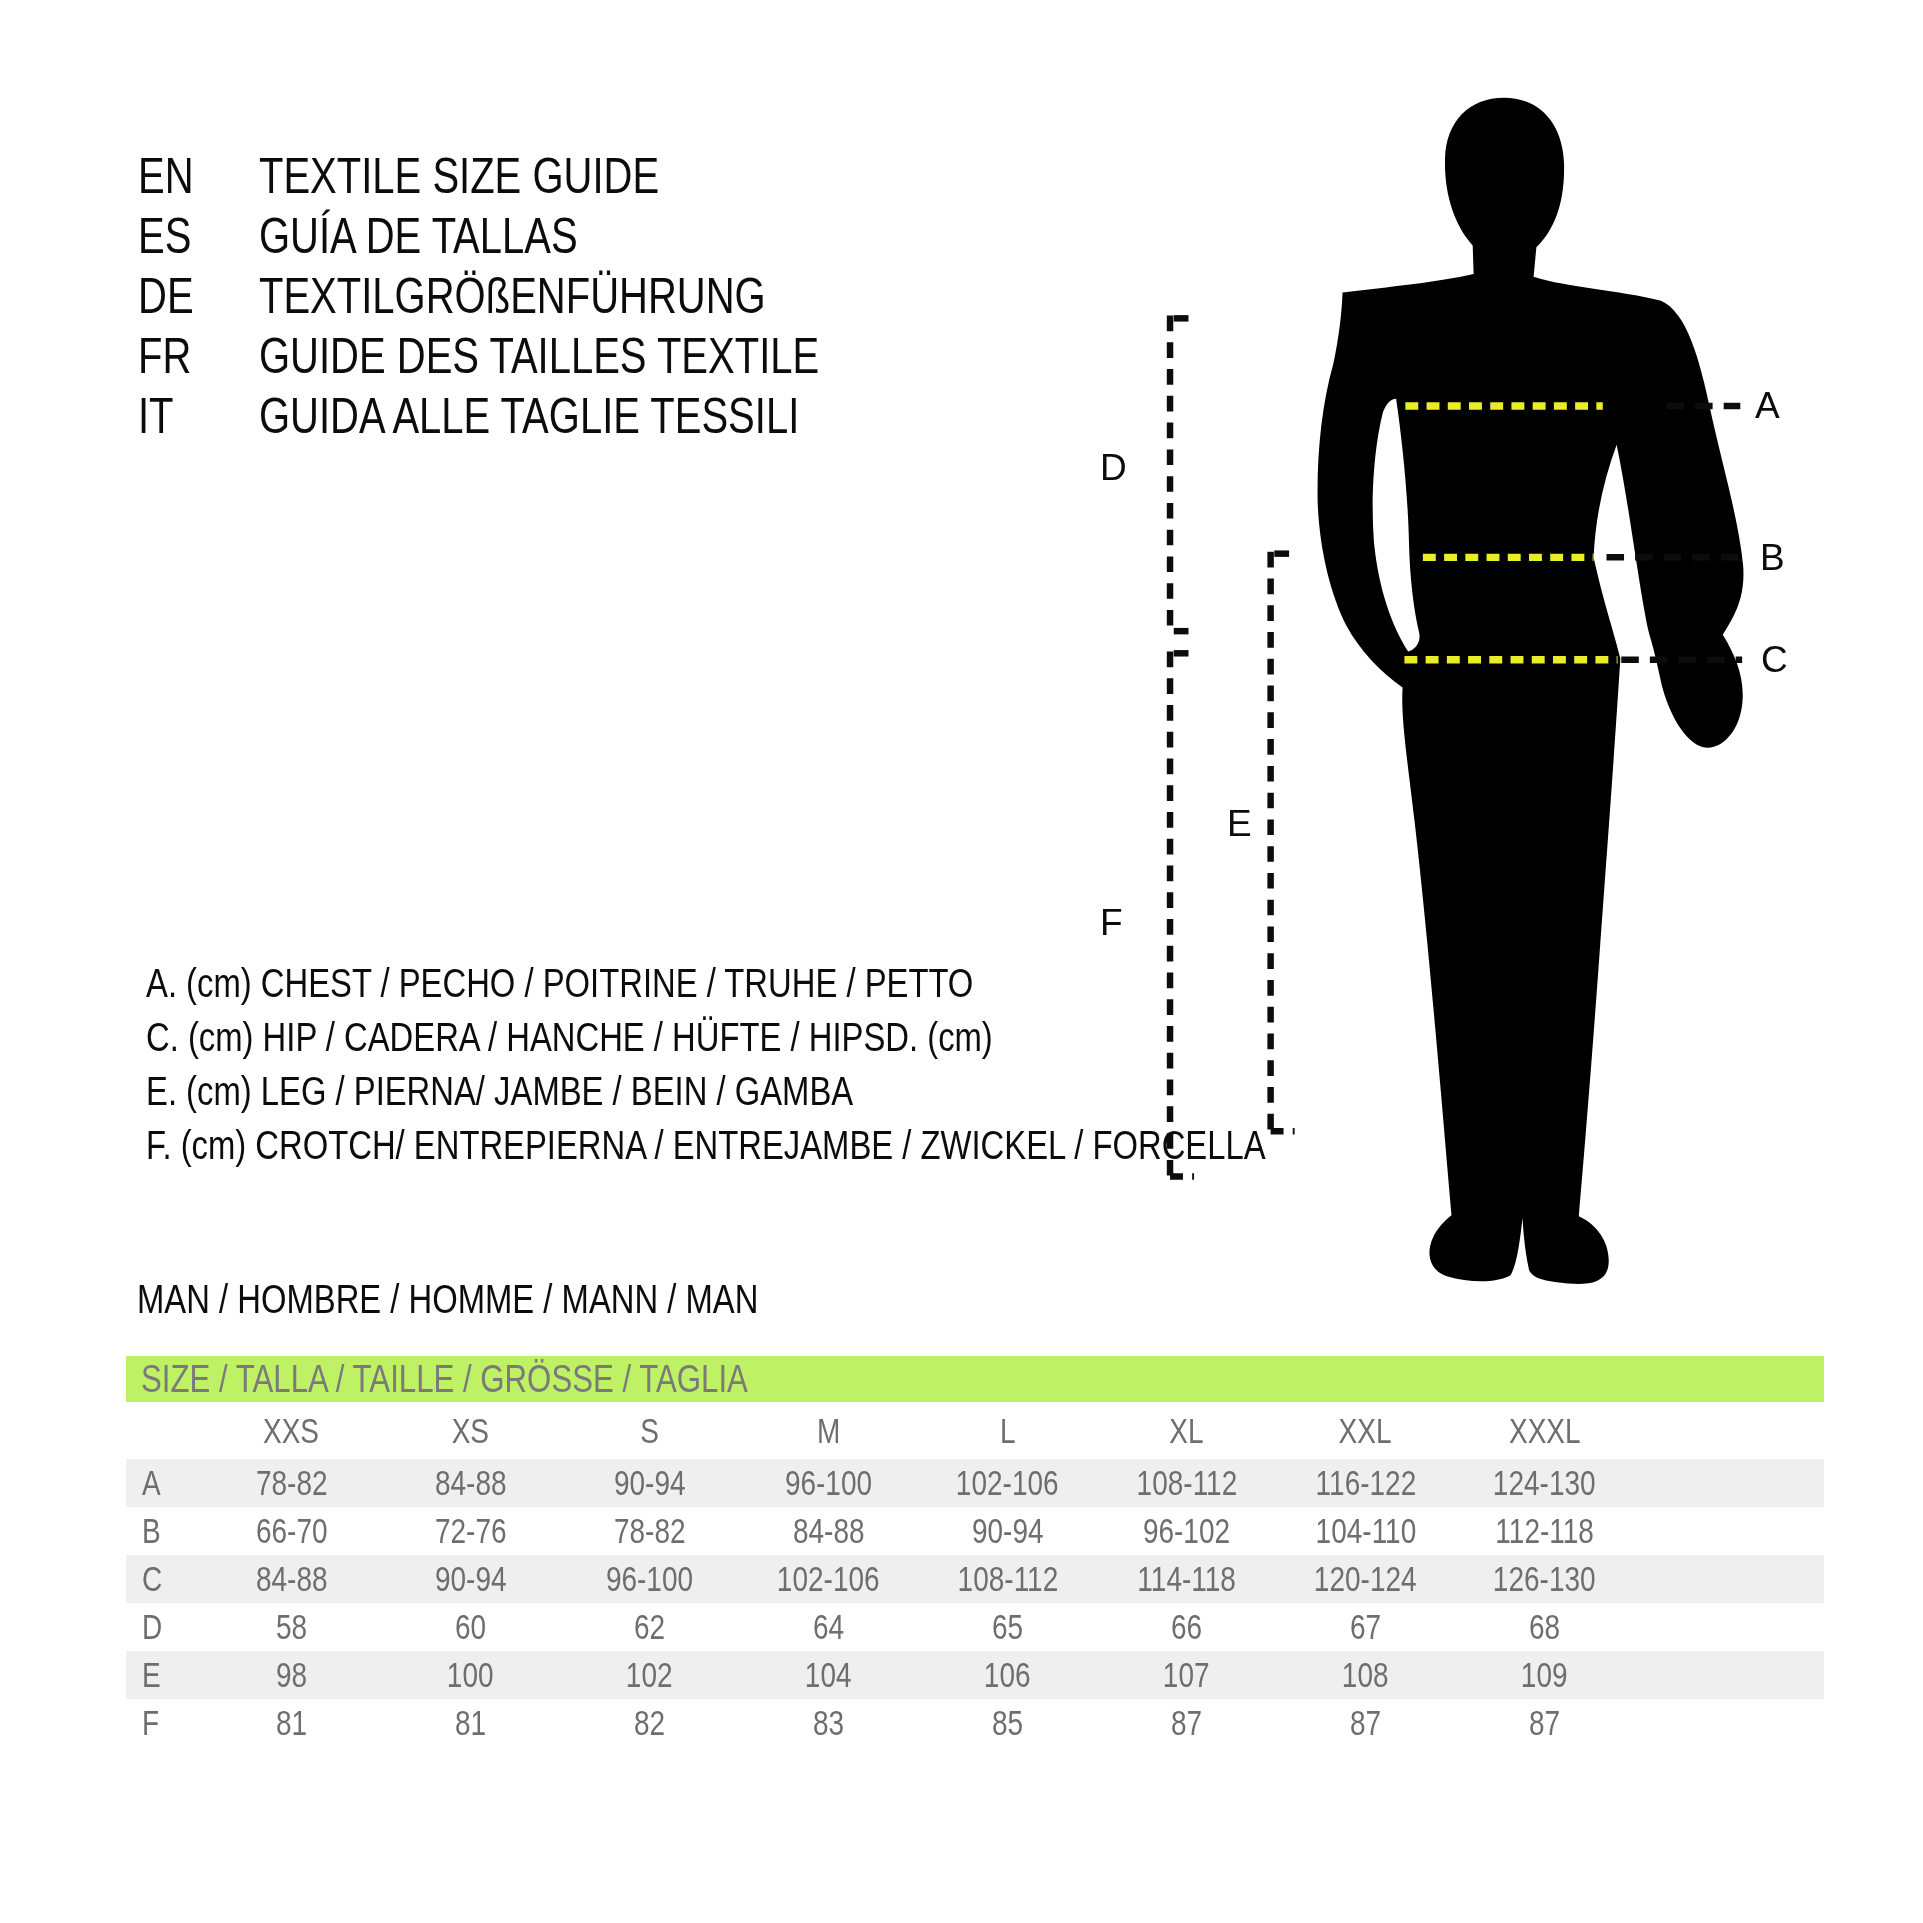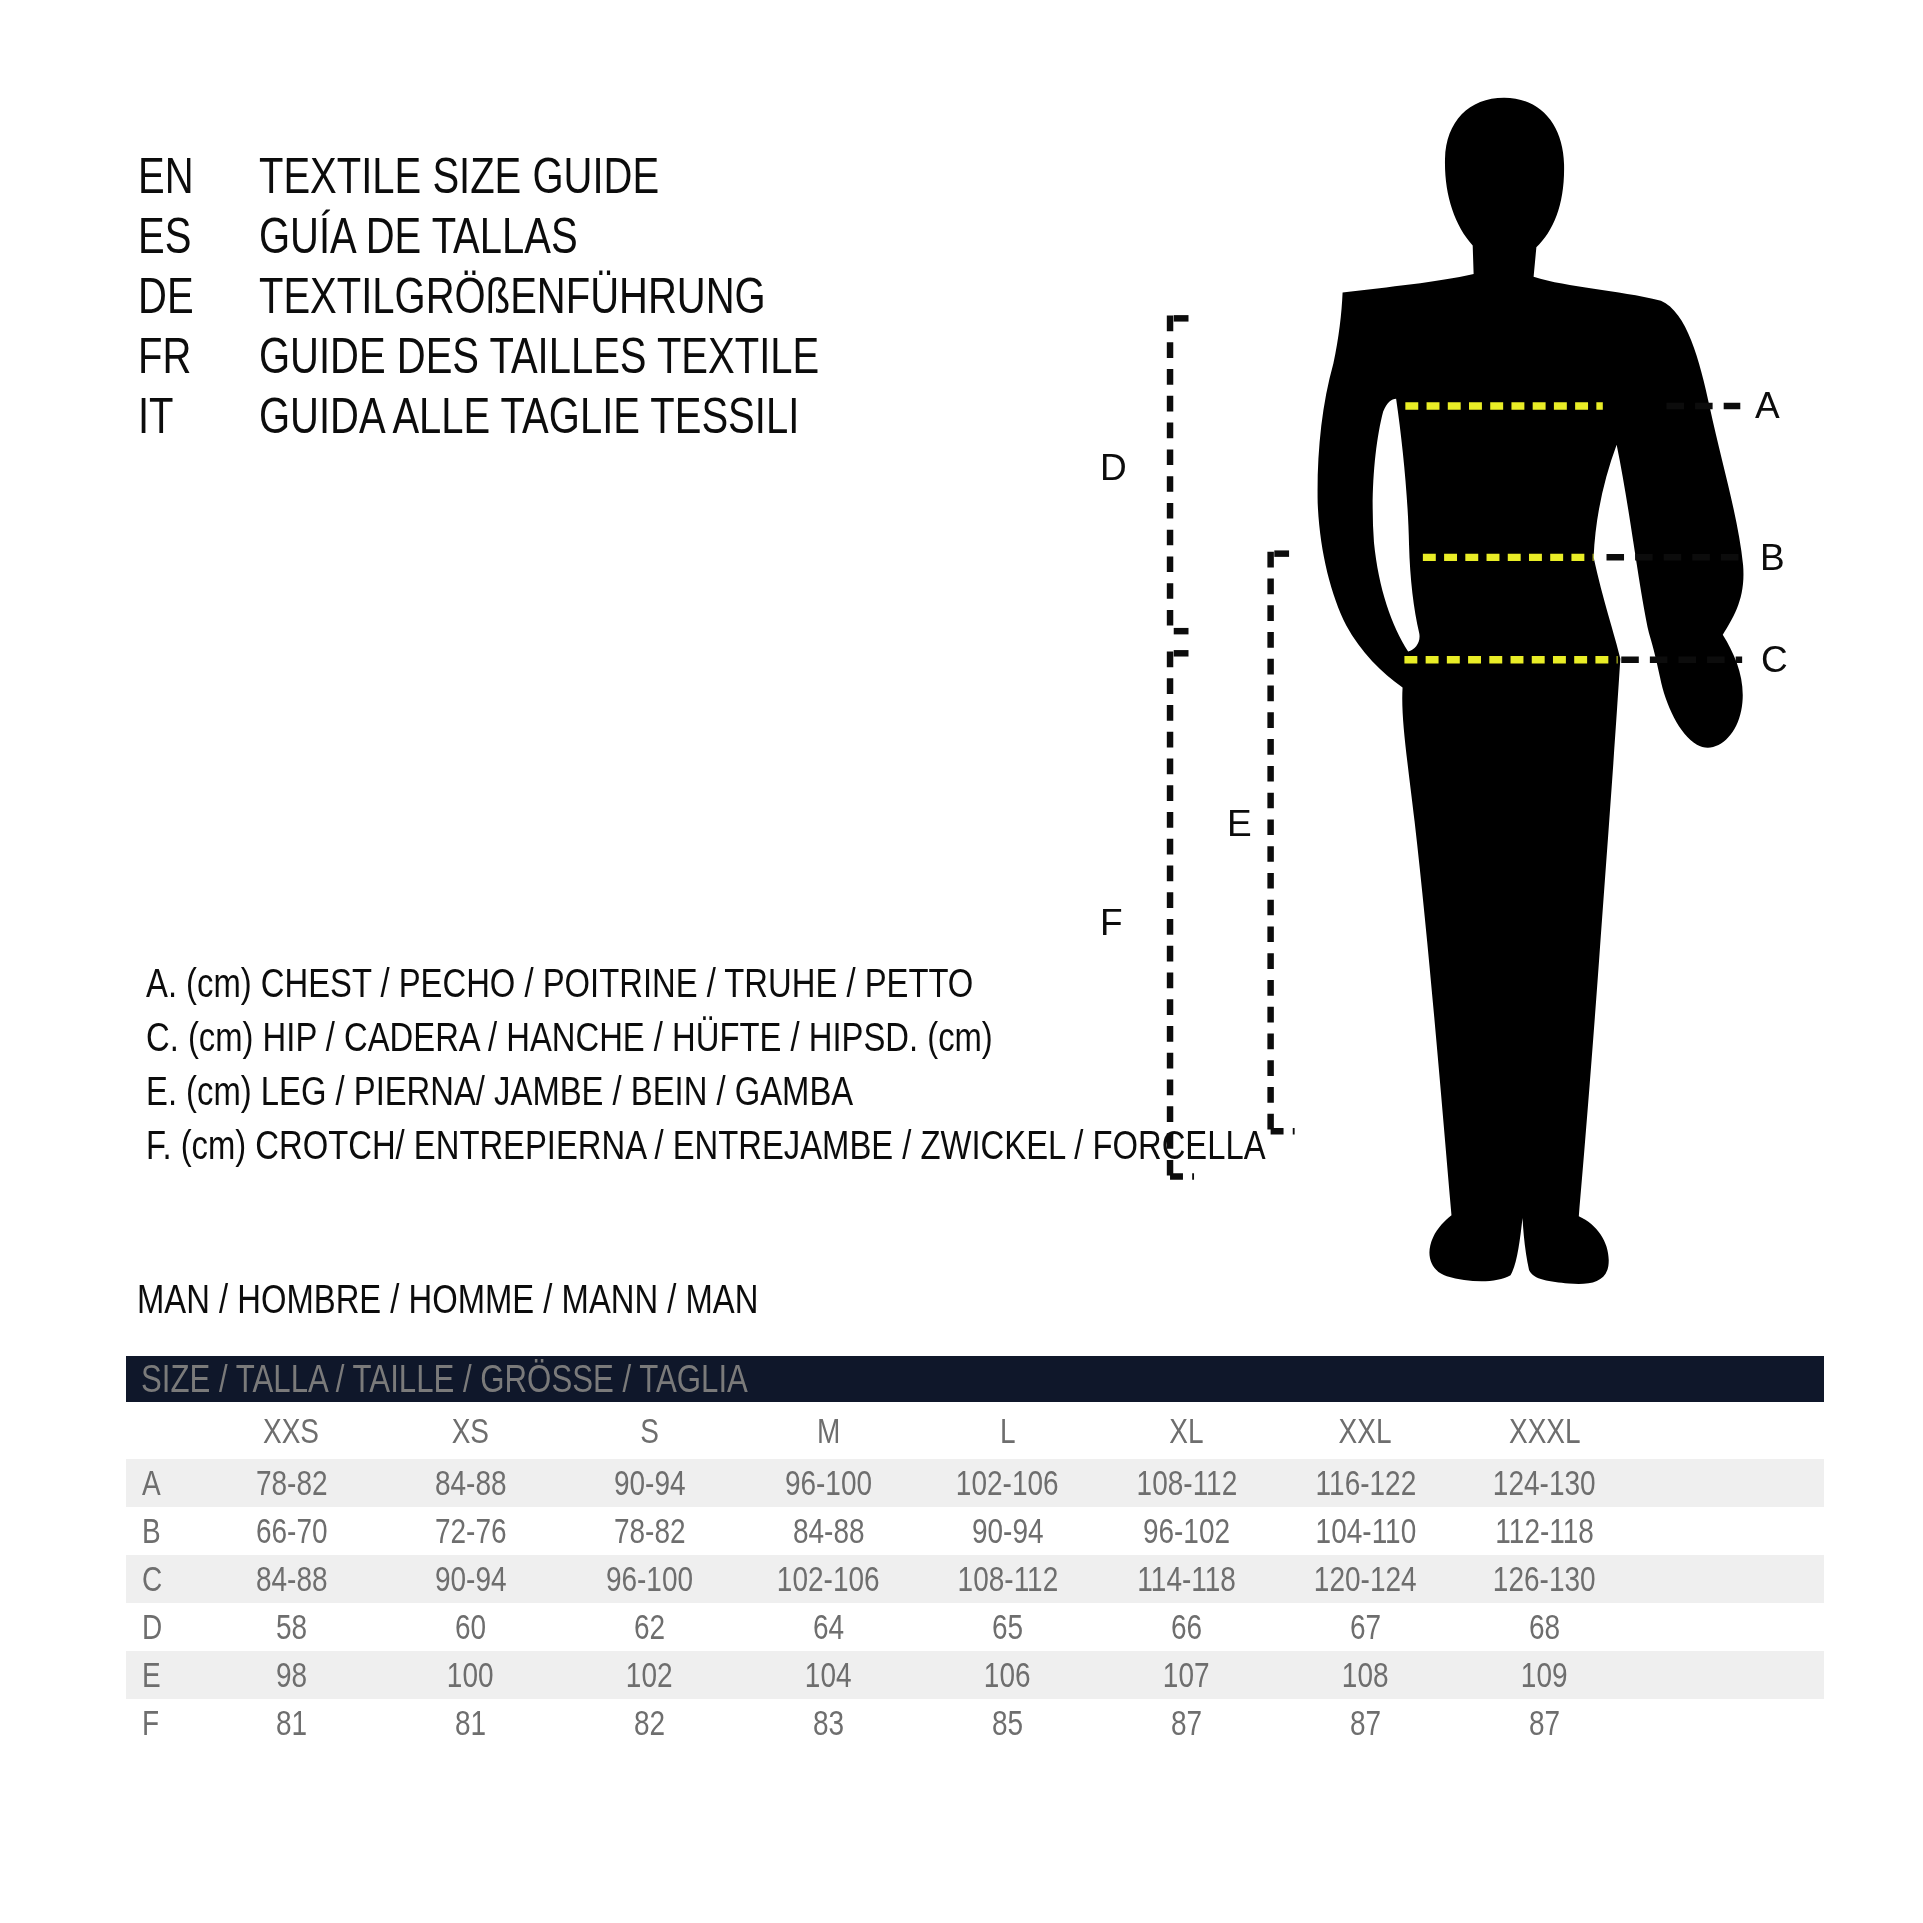--- a/index.html
+++ b/index.html
@@ -25,21 +25,21 @@
   .dim-letter{position:absolute;font-size:37px;line-height:37px;color:#0c0c0c;}
 
   
   .legend-block{position:absolute;left:138px;top:956px;margin-left:8px;}
   .legend-row{height:54px;line-height:54px;font-size:41px;}
 
   .category-line{position:absolute;left:137px;top:1276px;height:46px;line-height:46px;font-size:41px;}
 
   
   .size-table{position:absolute;left:126px;top:1356px;width:1698px;}
-  .table-header-bar{height:46px;line-height:46px;background:#0f172a;color:#7a7a7a;font-size:39px;padding-left:14.8px;box-sizing:border-box;}
+  .table-header-bar{height:46px;line-height:46px;background:#bef264;color:#7a7a7a;font-size:39px;padding-left:14.8px;box-sizing:border-box;}
   .grid-row{display:grid;grid-template-columns:76px repeat(8,179px) 1fr;align-items:center;}
   .sizes-row{height:57px;color:#6e6e6e;font-size:35px;}
   .data-row{height:48px;color:#6e6e6e;font-size:35px;}
   .data-row.striped{background:#efefef;}
   .cell{text-align:center;}
   .row-label{text-align:left;padding-left:15.7px;}
 </style>
 </head>
 <body>
 

